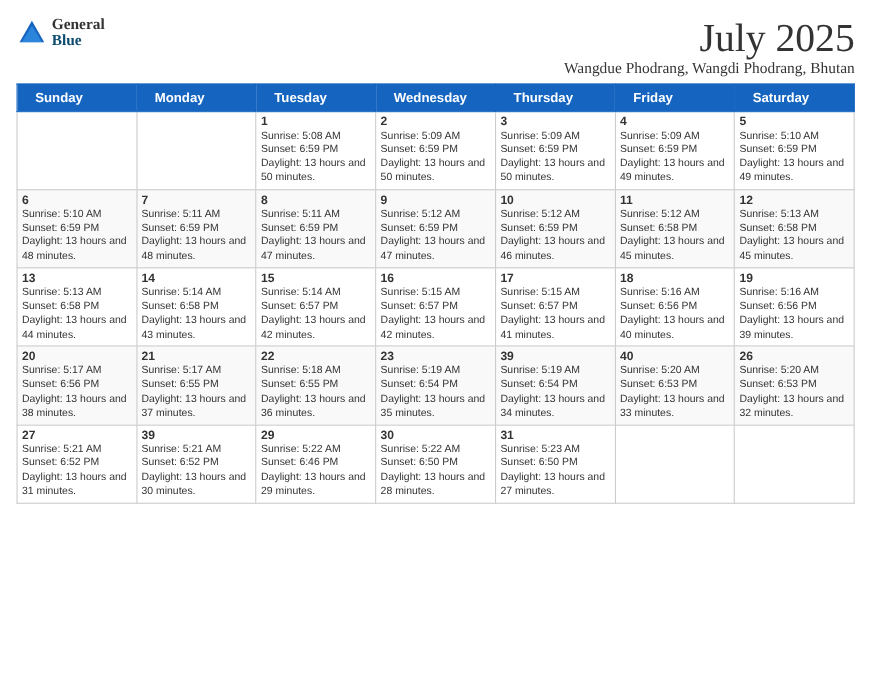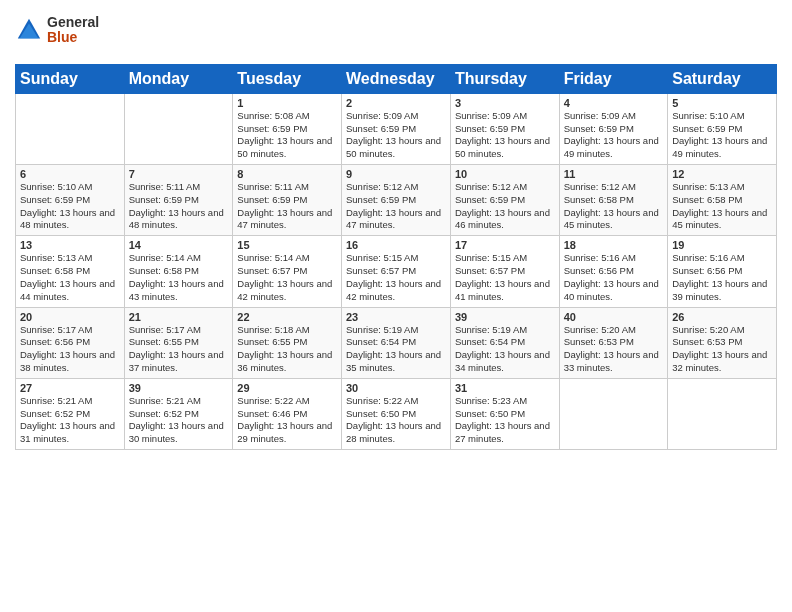--- a/index.html
+++ b/index.html
@@ -7,41 +7,42 @@
       font-family: Arial, sans-serif;
       background: #fff;
       width: 792px;
       min-height: 612px;
       padding: 15px;
     }
     .header {
       display: flex;
       justify-content: space-between;
       align-items: flex-start;
-      margin-bottom: 18px;
+      margin-bottom: 5px;
+      font-family: Liberation Serif, serif;
     }
     .logo {
       display: flex;
       align-items: center;
       gap: 4px;
     }
     .logo-text {
       display: flex;
       flex-direction: column;
       line-height: 1.1;
     }
     .logo-general {
       font-size: 14px;
       font-weight: bold;
       color: #333;
     }
     .logo-blue {
       font-size: 14px;
       font-weight: bold;
-      color: #c2410c;
+      color: #0c4a6e;
     }
     .logo-icon {
       width: 28px;
       height: 28px;
     }
     .title-block {
       text-align: right;
     }
     .month-year {
       font-size: 36px;
@@ -55,23 +56,23 @@
       font-weight: 500;
     }
     .calendar {
       width: 100%;
       border-collapse: collapse;
       border: 1px solid #ccc;
     }
     .calendar th {
       background-color: #1565c0;
       color: #fff;
-      font-size: 16px;
+      font-size: 12px;
       font-weight: 600;
-      padding: 5px 4px;
+      padding: 5px 16px;
       text-align: left;
       border: 1px solid #1565c0;
     }
     .calendar td {
       vertical-align: top;
       border: 1px solid #ccc;
       padding: 3px 4px;
       width: 109px;
       min-height: 70px;
       background: #fff;
@@ -103,20 +104,22 @@
     <svg class="logo-icon" viewBox="0 0 30 30">
       <polygon points="15,3 27,24 3,24" fill="#1565c0"></polygon>
       <polygon points="15,8 25,24 5,24" fill="#42a5f5" opacity="0.5"></polygon>
     </svg>
     <div class="logo-text">
       <span class="logo-general">General</span>
       <span class="logo-blue">Blue</span>
     </div>
   </div>
   <div class="title-block">
+    <div class="month-year">July 2025</div>
+    <div class="location">Wangdue Phodrang, Wangdi Phodrang, Bhutan</div>
   </div>
 </div>
 
 <table class="calendar">
   <thead>
     <tr>
     <th>Sunday</th>
         <th>Monday</th>
         <th>Tuesday</th>
         <th>Wednesday</th>

